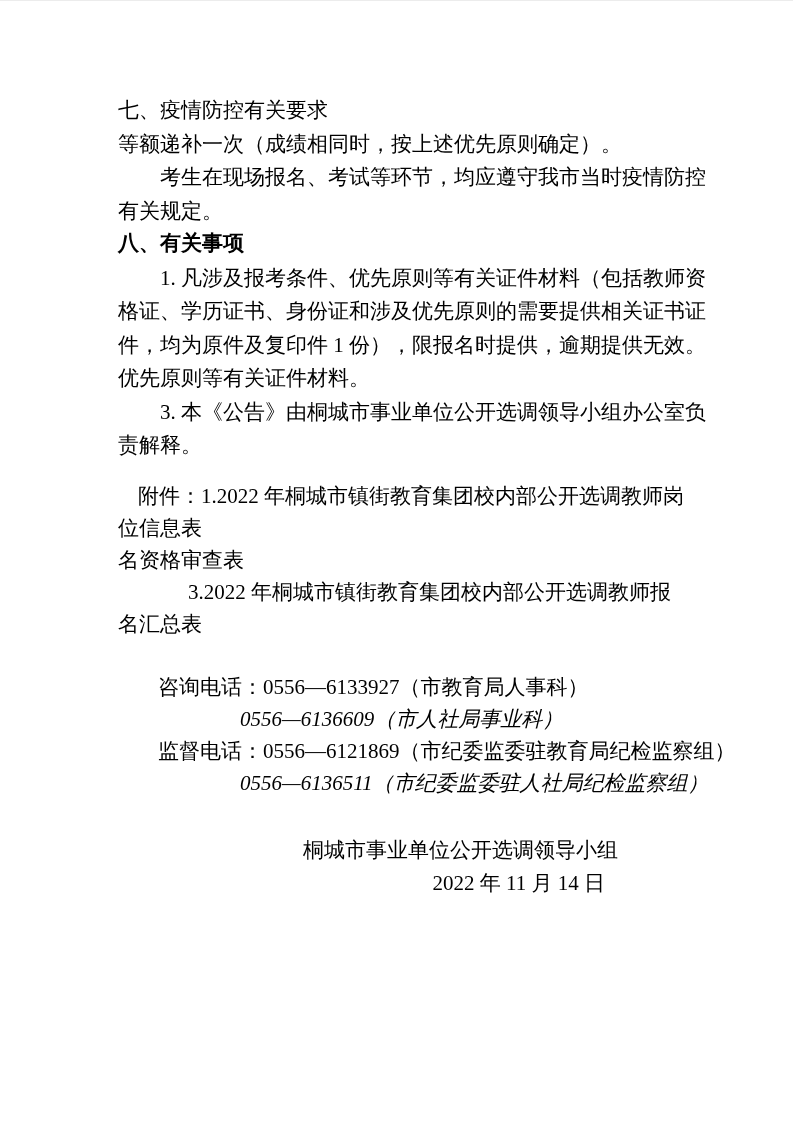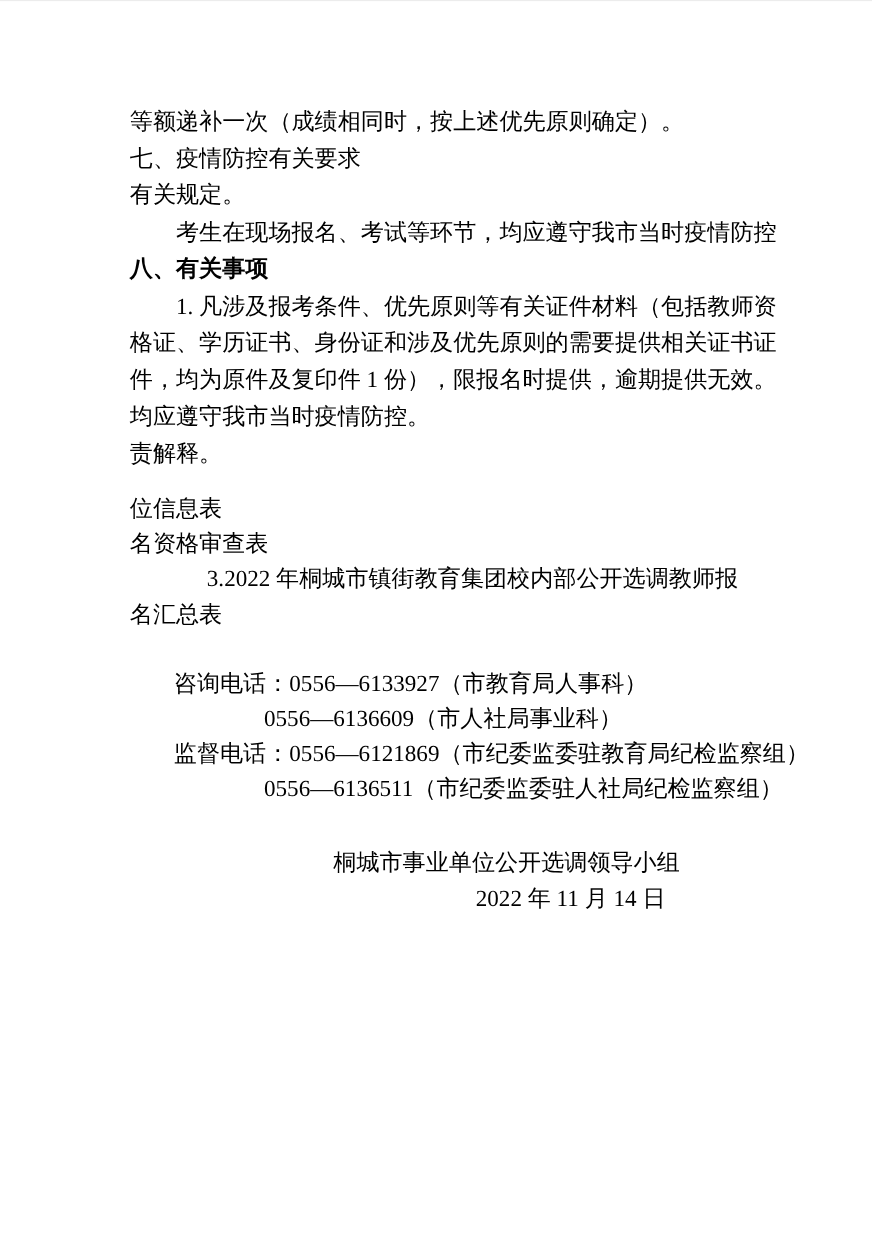--- a/index.html
+++ b/index.html
@@ -38,45 +38,47 @@
   .phone-block { margin-top: 31px; }
   .phone-block .line { line-height: 32px; height: 32px; }
   
   .sig-block { margin-top: 35px; font-family: Liberation Serif, serif; }
   .sig-block .line { line-height: 33px; height: 33px; }
 
   .ind2      { padding-left: 42px; }   
   .att-first { padding-left: 20px; }   
   .att-item  { padding-left: 70px; }   
   .ph-label  { padding-left: 40px; }   
-  .ph-cont   { padding-left: 122px; }  
-  .bold      { font-weight: 700; }
+  .ph-cont   { padding-left: 122px; font-style: italic; }  
+  .bold      { font-weight: 700; font-family: Liberation Mono, monospace; }
   .sig-org   { text-align: right; padding-right: 62px; }
   .sig-date  { text-align: right; padding-right: 75px; }
 </style>
 </head>
 <body>
 
 <div class="page">
   <div class="content">
 
     <div class="body-block">
+      <div class="line">七、疫情防控有关要求</div>
       <div class="line">等额递补一次（成绩相同时，按上述优先原则确定）。</div>
-      <div class="line">七、疫情防控有关要求</div>
+      <div class="line ind2">考生在现场报名、考试等环节，均应遵守我市当时疫情防控</div>
       <div class="line">有关规定。</div>
-      <div class="line ind2">考生在现场报名、考试等环节，均应遵守我市当时疫情防控</div>
       <div class="line bold">八、有关事项</div>
       <div class="line ind2">1. 凡涉及报考条件、优先原则等有关证件材料（包括教师资</div>
       <div class="line">格证、学历证书、身份证和涉及优先原则的需要提供相关证书证</div>
       <div class="line">件，均为原件及复印件 1 份），限报名时提供，逾期提供无效。</div>
-      <div class="line">均应遵守我市当时疫情防控。</div>
+      <div class="line">优先原则等有关证件材料。</div>
+      <div class="line ind2">3. 本《公告》由桐城市事业单位公开选调领导小组办公室负</div>
       <div class="line">责解释。</div>
     </div>
 
     <div class="att-block">
+      <div class="line att-first">附件：1.2022 年桐城市镇街教育集团校内部公开选调教师岗</div>
       <div class="line">位信息表</div>
       <div class="line">名资格审查表</div>
       <div class="line att-item">3.2022 年桐城市镇街教育集团校内部公开选调教师报</div>
       <div class="line">名汇总表</div>
     </div>
 
     <div class="phone-block">
       <div class="line ph-label">咨询电话：0556—6133927（市教育局人事科）</div>
       <div class="line ph-cont">0556—6136609（市人社局事业科）</div>
       <div class="line ph-label">监督电话：0556—6121869（市纪委监委驻教育局纪检监察组）</div>

